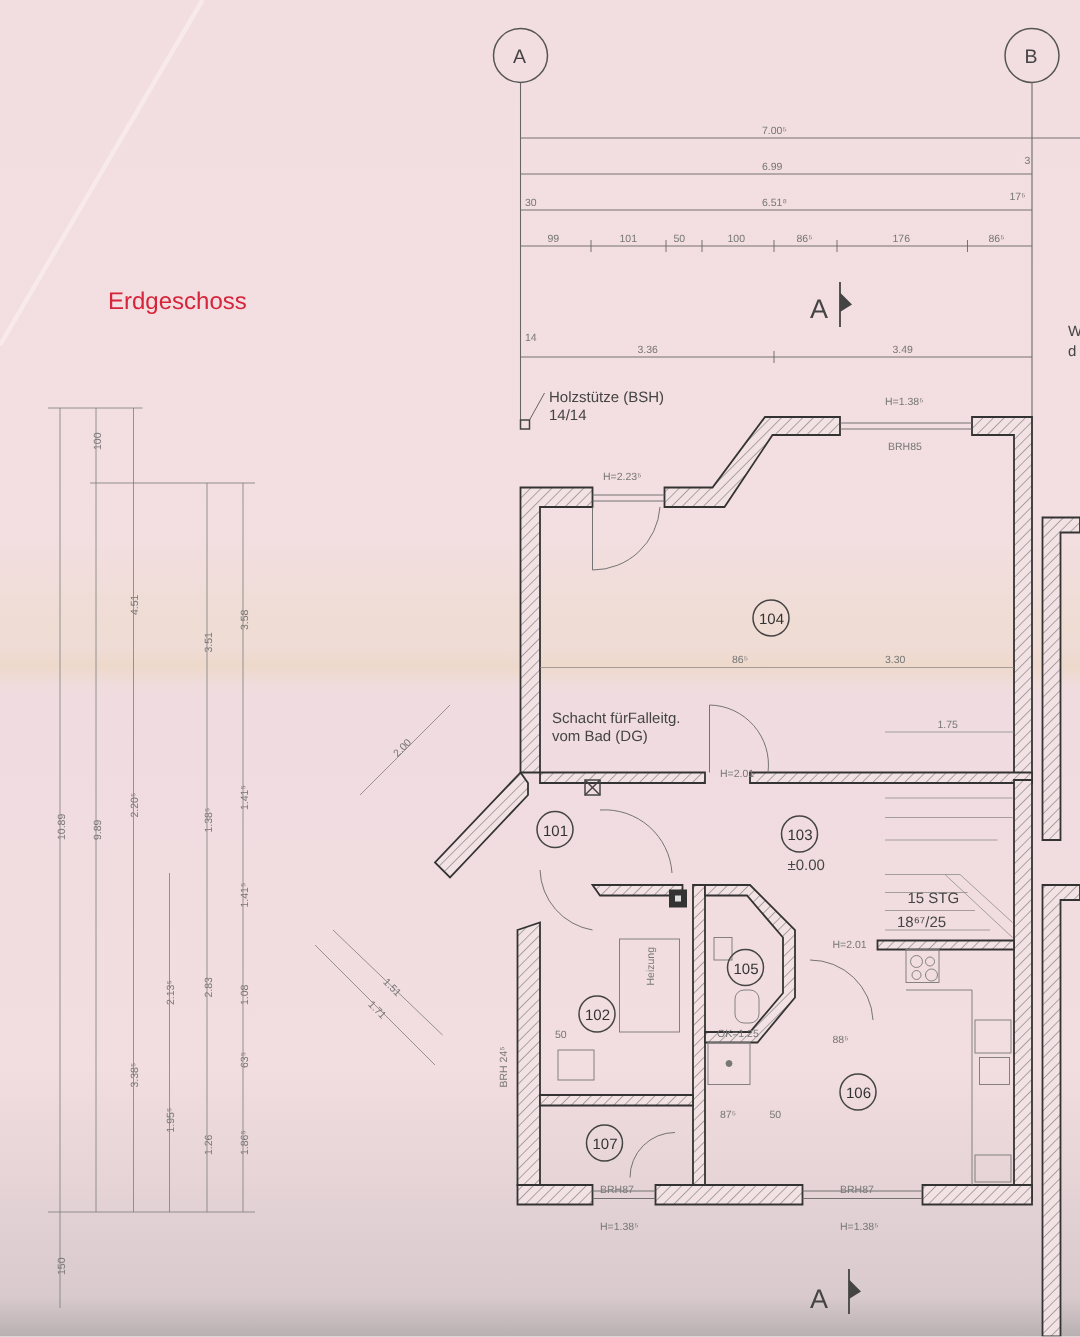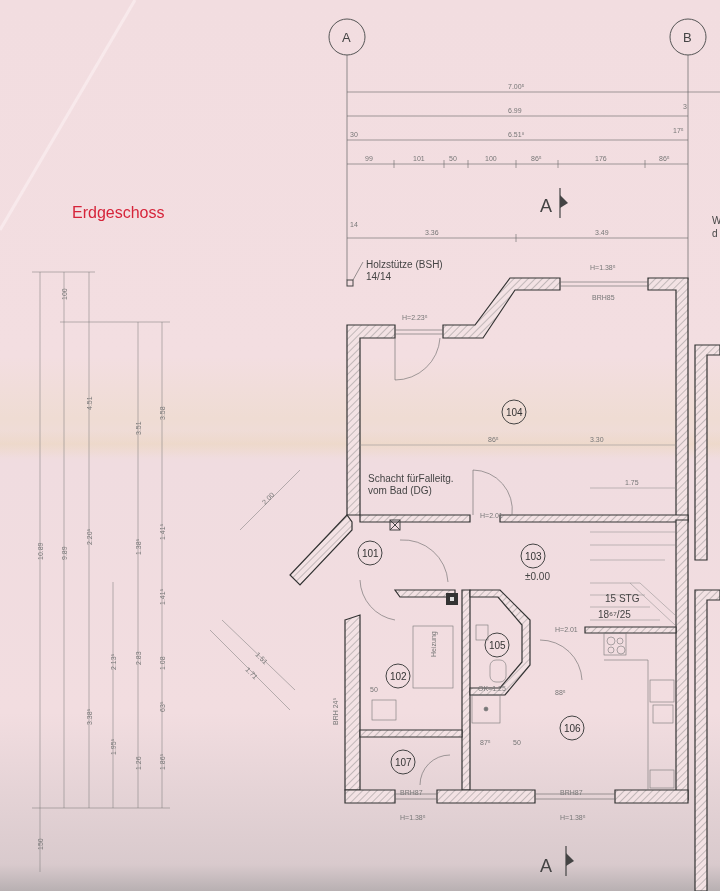--- a/index.html
+++ b/index.html
@@ -6,21 +6,21 @@
     body {
       width:720px; height:891px; overflow:hidden;
       background: linear-gradient(180deg, #f2dde0 0%, #f3dee1 40%, #efdcd3 47%, #f0dce0 52%, #f2dde0 80%, #d9cacd 97%, #b8b0b2 100%);
       position:relative;
       font-family: "Liberation Sans", sans-serif;
     }
     .sheet { position:absolute; left:0; top:0; width:720px; height:891px; }
     .fold { position:absolute; left:0; top:430px; width:720px; height:28px;
       background: linear-gradient(180deg, rgba(240,220,200,0) 0%, rgba(236,214,190,0.55) 50%, rgba(240,220,200,0) 100%); }
     .crease { position:absolute; left:0; top:0; width:720px; height:891px; }
-    .title { position:absolute; left:72px; top:193px; color:#d6243a; font-size:16px;margin-top:11px; }
+    .title { position:absolute; left:72px; top:193px; color:#d6243a; font-size:16px; }
     svg text { font-family: "Liberation Sans", sans-serif; fill:#555; }
     .dim { font-size:7px; fill:#777; }
     .lbl { font-size:10px; fill:#444; }
     .room { font-size:10px; fill:#333; }
     .grid-lbl { font-size:13px; fill:#444; }
   </style>
 </head>
 <body>
 
 <div class="sheet">

